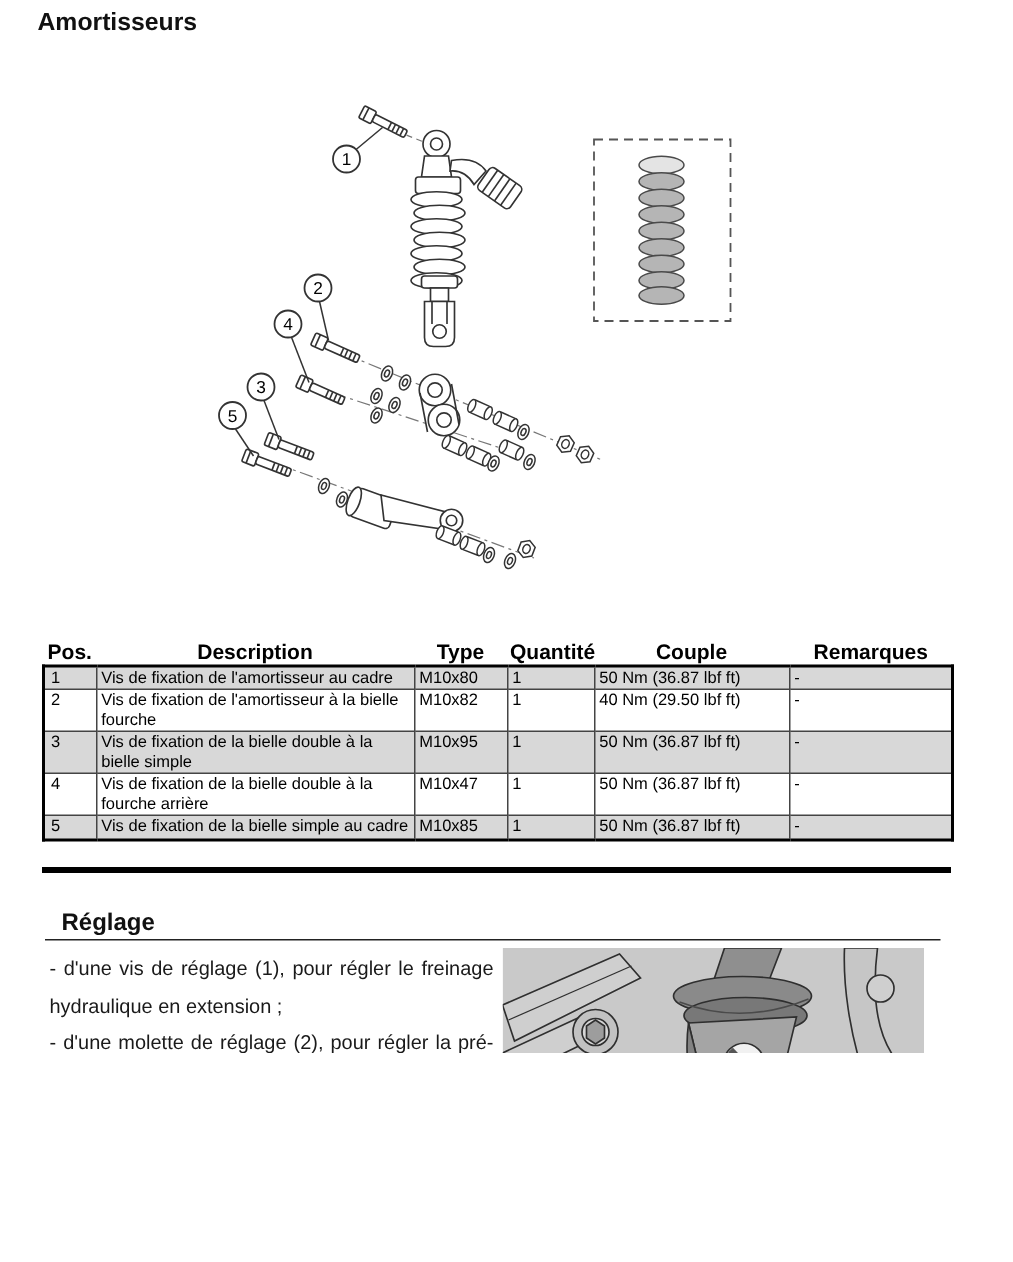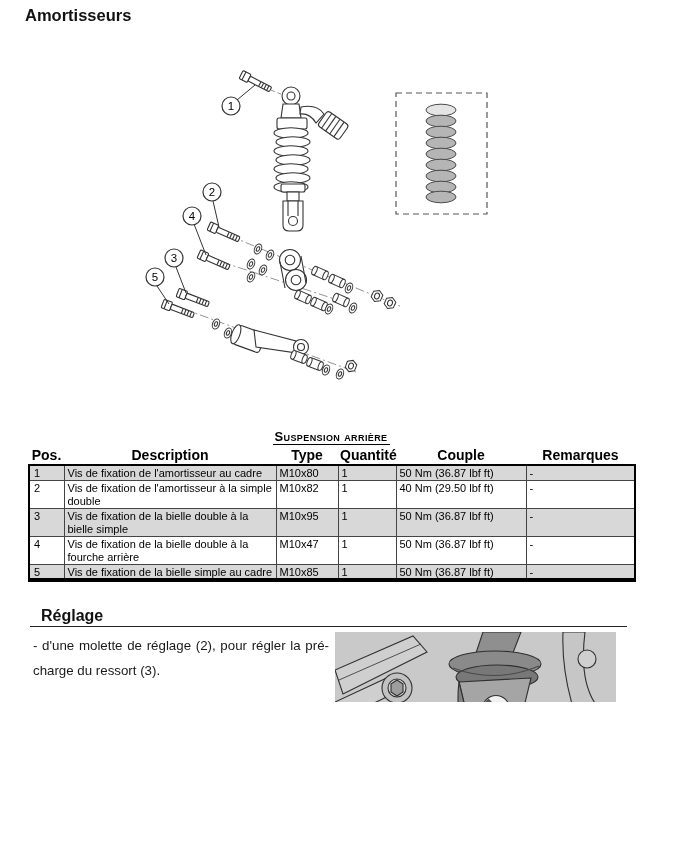--- a/index.html
+++ b/index.html
@@ -188,23 +188,20 @@
       </g>
       <g>
         <line x1="157" y1="286" x2="169" y2="304" stroke="#333" stroke-width="1"></line>
         <circle cx="155" cy="277" r="9" fill="#fff" stroke="#333" stroke-width="1.2"></circle>
         <text x="155" y="281">5</text>
       </g>
     </g>
   </svg>
 
   <div class="tablewrap">
-    <div class="tbltitle-line">
-      <span class="tbltitle">Suspension arrière</span>
-    </div>
     <table class="parts">
       <colgroup>
         <col style="width:35px">
           <col style="width:212px">
           <col style="width:62px">
         <col style="width:58px">
           <col style="width:130px">
           <col style="width:109px">
       </colgroup>
       <thead>
@@ -221,21 +218,21 @@
           <tr>
             <td>1</td>
             <td>Vis de fixation de l'amortisseur au cadre</td>
             <td>M10x80</td>
             <td>1</td>
             <td>50 Nm (36.87 lbf ft)</td>
             <td>-</td>
           </tr>
           <tr>
             <td>2</td>
-            <td>Vis de fixation de l'amortisseur à la simple double</td>
+            <td>Vis de fixation de l'amortisseur à la bielle fourche</td>
             <td>M10x82</td>
             <td>1</td>
             <td>40 Nm (29.50 lbf ft)</td>
             <td>-</td>
           </tr>
           <tr>
             <td>3</td>
             <td>Vis de fixation de la bielle double à la bielle simple</td>
             <td>M10x95</td>
             <td>1</td>
@@ -261,20 +258,21 @@
         </tbody>
     </table>
   </div>
 
   <div class="divider"></div>
 
   <h2 class="section">Réglage</h2>
   <div class="thinline"></div>
 
   <div class="bodytext">
+    <p>- d'une vis de réglage (1), pour régler le freinage hydraulique en extension ;</p>
     <p>- d'une molette de réglage (2), pour régler la pré-charge du ressort (3).</p>
   </div>
 
   <div class="photo">
     <svg width="281" height="181" viewBox="0 0 281 181" xmlns="http://www.w3.org/2000/svg">
       <rect x="0" y="0" width="281" height="181" fill="#c9c9c9"></rect>
       <g stroke="#2f2f2f" stroke-width="1.1" fill="#cfcfcf">
 
         <path d="M0,38 L78,4 L92,20 L8,62 Z"></path>
         <line x1="4" y1="48" x2="86" y2="12" stroke-width="0.8"></line>

